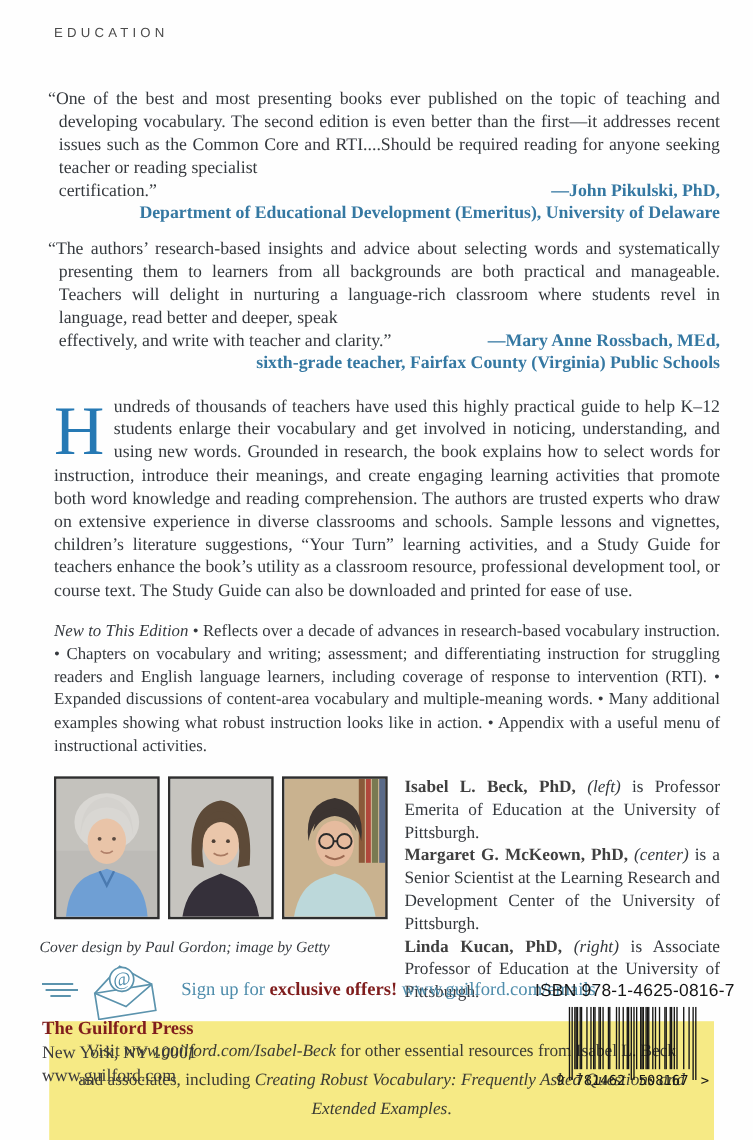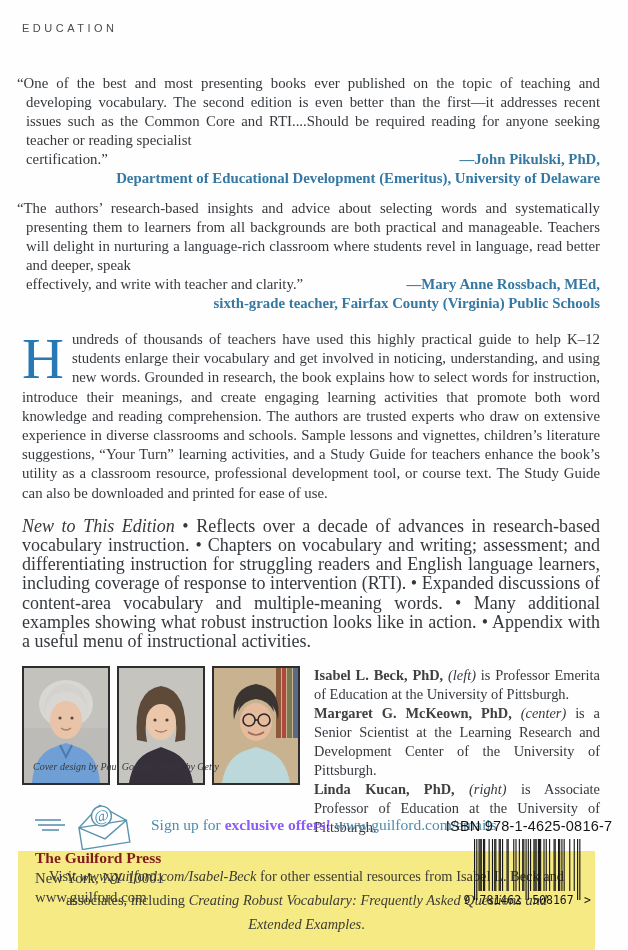--- a/index.html
+++ b/index.html
@@ -2,21 +2,21 @@
 <html><head>
 <meta charset="utf-8">
 <style>
   * { margin:0; padding:0; box-sizing:border-box; }
   html,body { background:#ffffff; }
   .page {
     position:relative; width:628px; height:950px; margin:0 auto;
     background:#fefefe; overflow:hidden;
     font-family:"Liberation Serif", serif; color:#35393e;
   }
-  .content { padding:0 28px 0 22px; }
+  .content { padding:0 28px 0 45px; }
 
   .category {
     margin-top:22px;
     font-family:"Liberation Sans", sans-serif;
     font-size:11px; letter-spacing:3.5px; color:#4b4b4b;
   }
 
   .quote { margin-left:-5px; padding-left:9px; margin-top:40px;
            font-size:14.8px; line-height:19px; }
   .quote + .quote { margin-top:11px; }
@@ -24,41 +24,41 @@
   .qlast { display:flex; justify-content:space-between; align-items:flex-start; }
   .attr { color:#3578a2; font-weight:bold; }
   .attr.detail { text-align:right; }
 
   .desc { margin-top:17px; font-size:14.8px; line-height:19.2px; text-align:justify; }
   .dropcap {
     float:left; font-size:58px; line-height:47px; padding:5px 8px 0 0;
     color:#2679b4; font-weight:normal;
   }
 
-  .newed { margin-top:14px; font-size:18px; line-height:19.2px; text-align:justify; }
+  .newed { margin-top:14px; font-size:14px; line-height:19.2px; text-align:justify; }
 
   .authors { margin-top:15px; display:flex; gap:14px; }
   .photos { display:flex; gap:7px; flex:0 0 auto; }
   .photo { width:88px; height:119px; border:2px solid #2e2e2e; background:#cfcfcf; }
   .photo svg { display:block; }
   .bios { flex:1 1 auto; font-size:14.4px; line-height:19px; text-align:justify; }
   .bio .name { color:#404040; }
 
   .promo {
     margin:14px 5px 0 -4px;
     background:#f6ea85;
     padding:13px 24px 14px 24px;
     text-align:center; font-size:14.4px; line-height:24px; color:#3c3c34;
   }
 
-  .credit { position:absolute; left:33px; top:761px; font-style:italic; font-size:10px; }
+  .credit { position:absolute; left:33px; top:781px; font-style:italic; font-size:13px; }
 
   .signup { position:absolute; left:33px; top:800px; display:flex; align-items:center; }
   .signup-text { margin-left:10px; font-size:15.5px; color:#4e8cab; }
-  .signup-text b { color:#8b5cf6;margin-top:12px; }
+  .signup-text b { color:#7f1d1d;margin-top:12px; }
 
   .publisher { position:absolute; left:35px; top:848px; font-size:14.8px; line-height:19px; color:#3a3a3c; }
   .pubname { color:#7f1d1d; font-weight:bold; font-size:15.5px; margin-bottom:2px; }
 
   .isbn-block { position:absolute; top:818px; right:10px; width:178px; text-align:center; }
   .isbn-label {
     font-family:"Liberation Sans", sans-serif; font-size:14.5px; color:#141414;
     letter-spacing:0.2px; margin-bottom:5px; white-space:nowrap;
   }
 </style>

